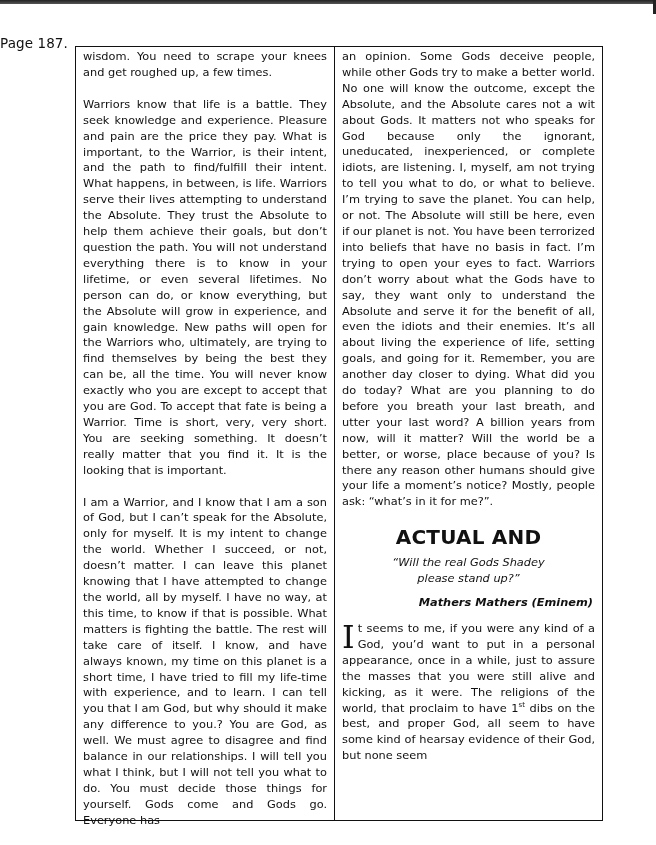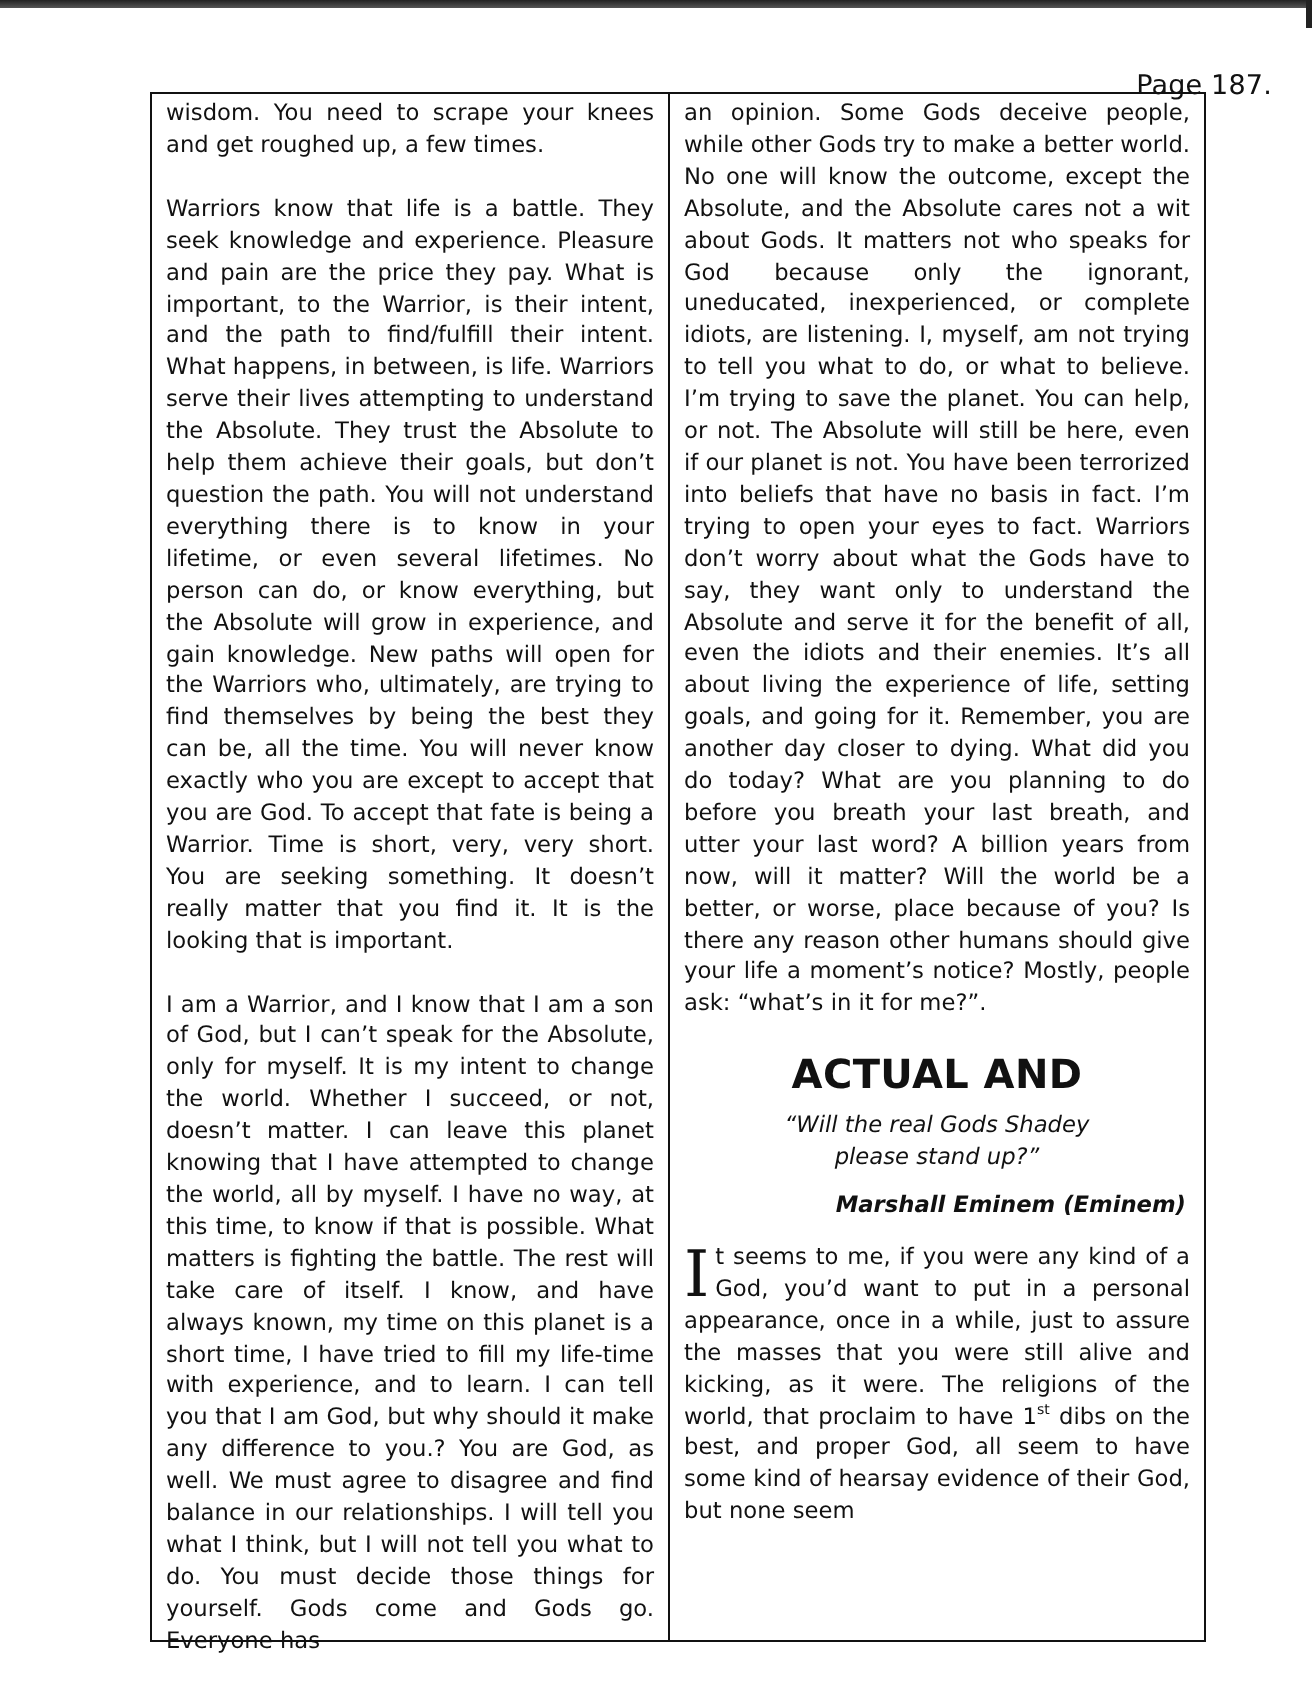--- a/index.html
+++ b/index.html
@@ -8,21 +8,21 @@
     font-family: "DejaVu Sans", sans-serif; color:#111;
   }
   .scan-edge {
     position:absolute; left:0; top:0; width:656px; height:4px;
     background:linear-gradient(#222, #555);
   }
   .scan-edge-right {
     position:absolute; right:0; top:0; width:3px; height:14px; background:#222;
   }
   .page-title {
-    position:absolute; top:35px; left:0; width:636px; text-align:right;
+    position:absolute; top:35px; left:0; width:636px; text-align:left;
     font-size:13.5px; letter-spacing:0.1px;
   }
   .frame {
     position:absolute; left:75px; top:46px; width:528px; height:775px;
     border:1.5px solid #111; box-sizing:border-box;
     display:flex;
   }
   .col {
     box-sizing:border-box; padding:2px 7px 0 7px;
     font-size:11.35px; line-height:15.9px; text-align:justify;
@@ -63,16 +63,16 @@
   </div>
   <div class="col col-right">
     <p class="para" style="margin-bottom:0">an opinion.  Some Gods deceive people, while other Gods  try to make a  bet­ter world.  No  one will  know the out­come, except the Absolute,  and the Ab­solute cares  not  a wit  about  Gods. It matters not  who  speaks  for  God be­cause  only  the  ignorant, uneducated, inexperienced, or  complete  idiots,  are listening.  I, myself, am not  trying to tell you what to do, or what to believe.  I’m trying to save  the planet.  You can help, or not.  The  Absolute will still be here, even if our  planet  is  not.  You have been terrorized into  beliefs  that have no basis in fact.  I’m  trying  to  open your eyes to fact. Warriors  don’t worry about what the  Gods  have to say, they want only  to understand   the  Absolute and serve it  for  the benefit  of  all, even the idiots and their  enemies.  It’s all about living the  experience of life, setting  goals, and going for it.  Remember, you are an­other day closer to dying.  What did you do today?  What are  you  planning  to do before  you  breath  your  last  breath, and  utter  your  last  word? A  billion years from now, will  it  matter? Will the world  be  a  better, or  worse,  place because  of  you?  Is  there any  reason other humans should give your  life a moment’s notice?  Mostly, people ask: “what’s  in  it  for  me?”.</p>
     <div class="heading">
       <div>ACTUAL AND</div>
     </div>
     <div class="epigraph">
       <div>“Will the real Gods Shadey</div>
       <div>please stand up?”</div>
     </div>
-    <div class="attrib">Marshall Eminem  (Eminem)</div>
+    <div class="attrib">Mathers Mathers  (Eminem)</div>
     <p class="para"><span class="dropcap">I</span><span>t seems to me, if you were any kind of a God, you’d want  to put  in a per­sonal  appearance, once  in a while,  just to assure the masses  that  you  were still alive and kicking,  as it were.  The religions of the world, that proclaim to have 1</span><sup>st</sup><span> dibs on the best, and proper God, all seem  to  have some kind  of  hearsay evidence of  their God, but  none  seem</span></p>
   </div>
 </div>
 
 </body></html>

